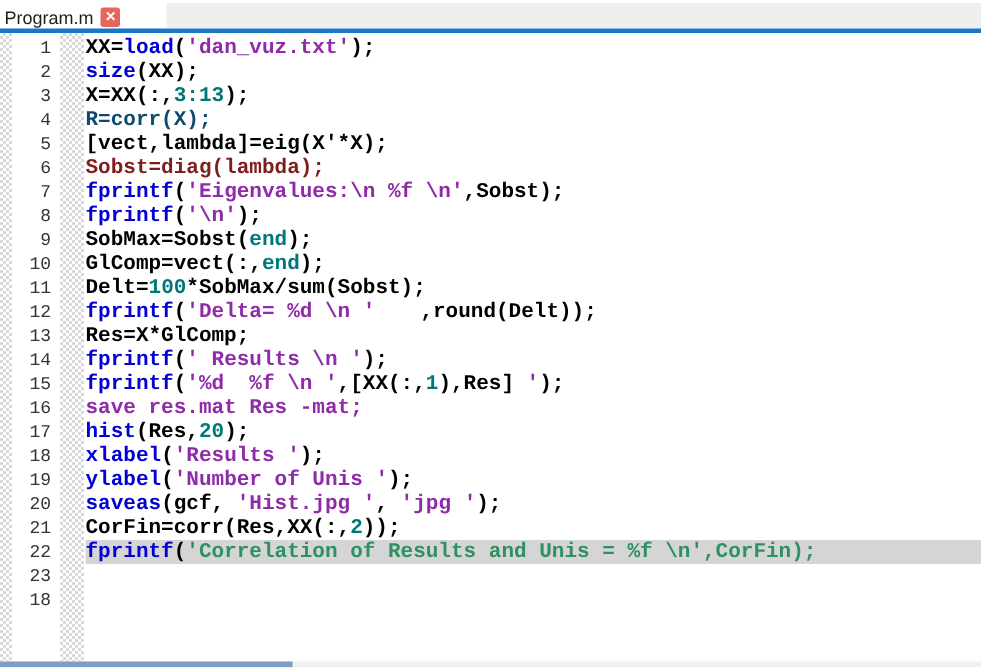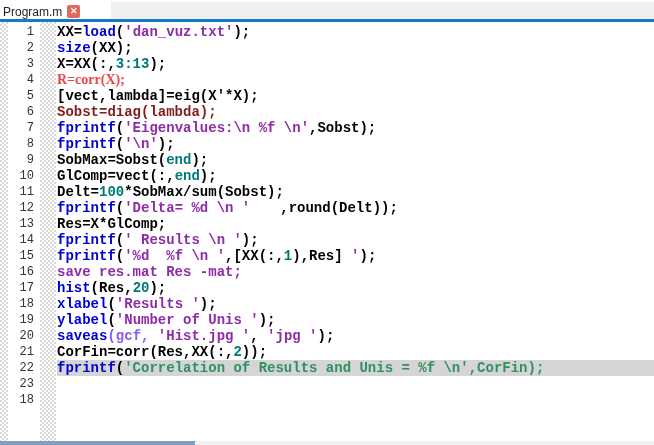--- a/index.html
+++ b/index.html
@@ -60,21 +60,21 @@
         <div class="line">
           <span class="num">2</span>
           <span class="code"><span style="color: rgb(0, 0, 210);">size</span><span style="color: rgb(0, 0, 0);">(XX);</span></span>
         </div>
         <div class="line">
           <span class="num">3</span>
           <span class="code"><span style="color: rgb(0, 0, 0);">X=XX(:,</span><span style="color: rgb(0, 120, 120); text-align: right;">3:13</span><span style="color: rgb(0, 0, 0);">);</span></span>
         </div>
         <div class="line">
           <span class="num">4</span>
-          <span class="code"><span style="color: #ef4444; font-family: Liberation Serif, serif;">R=corr(X);</span></span>
+          <span class="code"><span style="color: #0c4a6e;">R=corr(X);</span></span>
         </div>
         <div class="line">
           <span class="num">5</span>
           <span class="code"><span style="color: rgb(0, 0, 0);">[vect,lambda]=eig(X'*X);</span></span>
         </div>
         <div class="line">
           <span class="num">6</span>
           <span class="code"><span style="color: #7f1d1d; font-family: Liberation Mono, monospace;">Sobst=diag(lambda);</span></span>
         </div>
         <div class="line">
@@ -124,21 +124,21 @@
         <div class="line">
           <span class="num">18</span>
           <span class="code"><span style="color: rgb(0, 0, 210);">xlabel</span><span style="color: rgb(0, 0, 0);">(</span><span style="color: rgb(143, 43, 168);">'Results '</span><span style="color: rgb(0, 0, 0);">);</span></span>
         </div>
         <div class="line">
           <span class="num">19</span>
           <span class="code"><span style="color: rgb(0, 0, 210);">ylabel</span><span style="color: rgb(0, 0, 0);">(</span><span style="color: rgb(143, 43, 168);">'Number of Unis '</span><span style="color: rgb(0, 0, 0);">);</span></span>
         </div>
         <div class="line">
           <span class="num">20</span>
-          <span class="code"><span style="color: rgb(0, 0, 210);">saveas</span><span style="color: #8b5cf6;">(gcf, </span><span style="color: rgb(143, 43, 168);">'Hist.jpg '</span><span style="color: rgb(0, 0, 0);">, </span><span style="color: rgb(143, 43, 168);">'jpg '</span><span style="color: rgb(0, 0, 0);">);</span></span>
+          <span class="code"><span style="color: rgb(0, 0, 210);">saveas</span><span style="color: #000000;">(gcf, </span><span style="color: rgb(143, 43, 168);">'Hist.jpg '</span><span style="color: rgb(0, 0, 0);">, </span><span style="color: rgb(143, 43, 168);">'jpg '</span><span style="color: rgb(0, 0, 0);">);</span></span>
         </div>
         <div class="line">
           <span class="num">21</span>
           <span class="code"><span style="color: rgb(0, 0, 0);">CorFin=corr(Res,XX(:,</span><span style="color: rgb(0, 120, 120);">2</span><span style="color: rgb(0, 0, 0);">));</span></span>
         </div>
         <div class="line">
           <span class="num">22</span>
           <span class="code" style="background: rgb(213, 213, 213);"><span style="color: rgb(0, 0, 210);">fprintf</span><span style="color: rgb(0, 0, 0);">(</span><span style="color: rgb(46, 145, 96);">'Correlation of Results and Unis = %f \n',CorFin);</span></span>
         </div>
         <div class="line">

